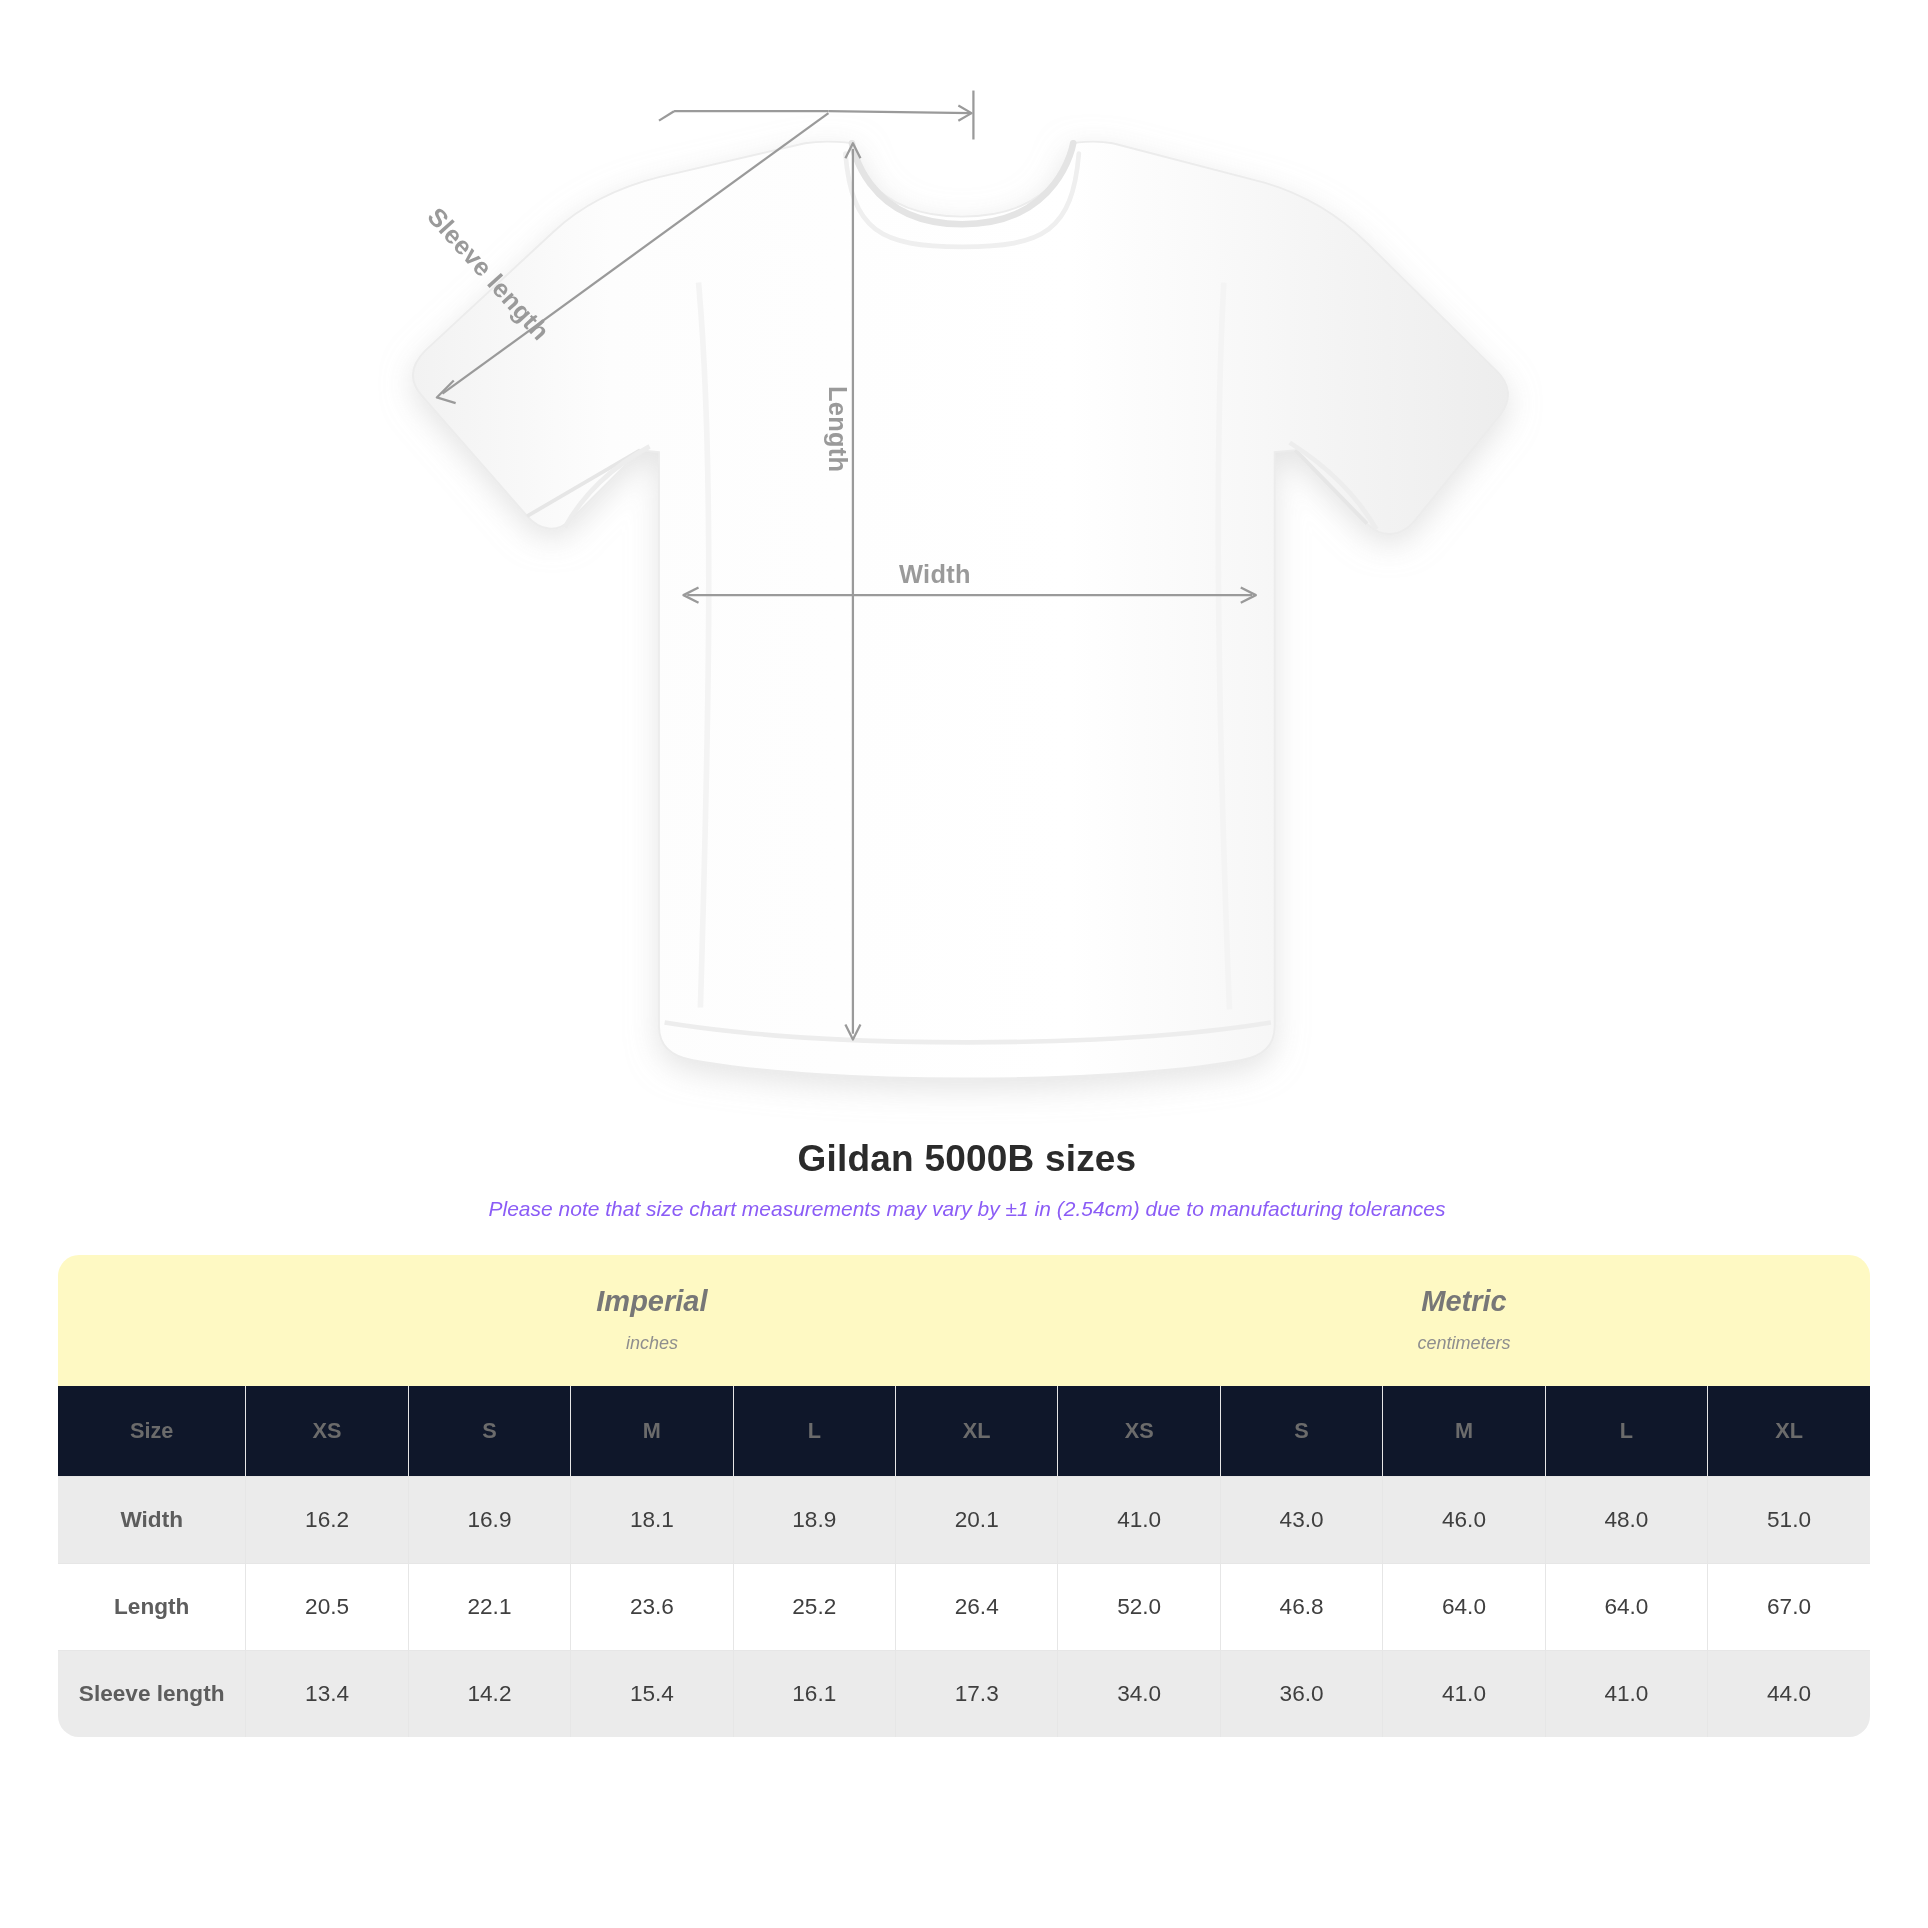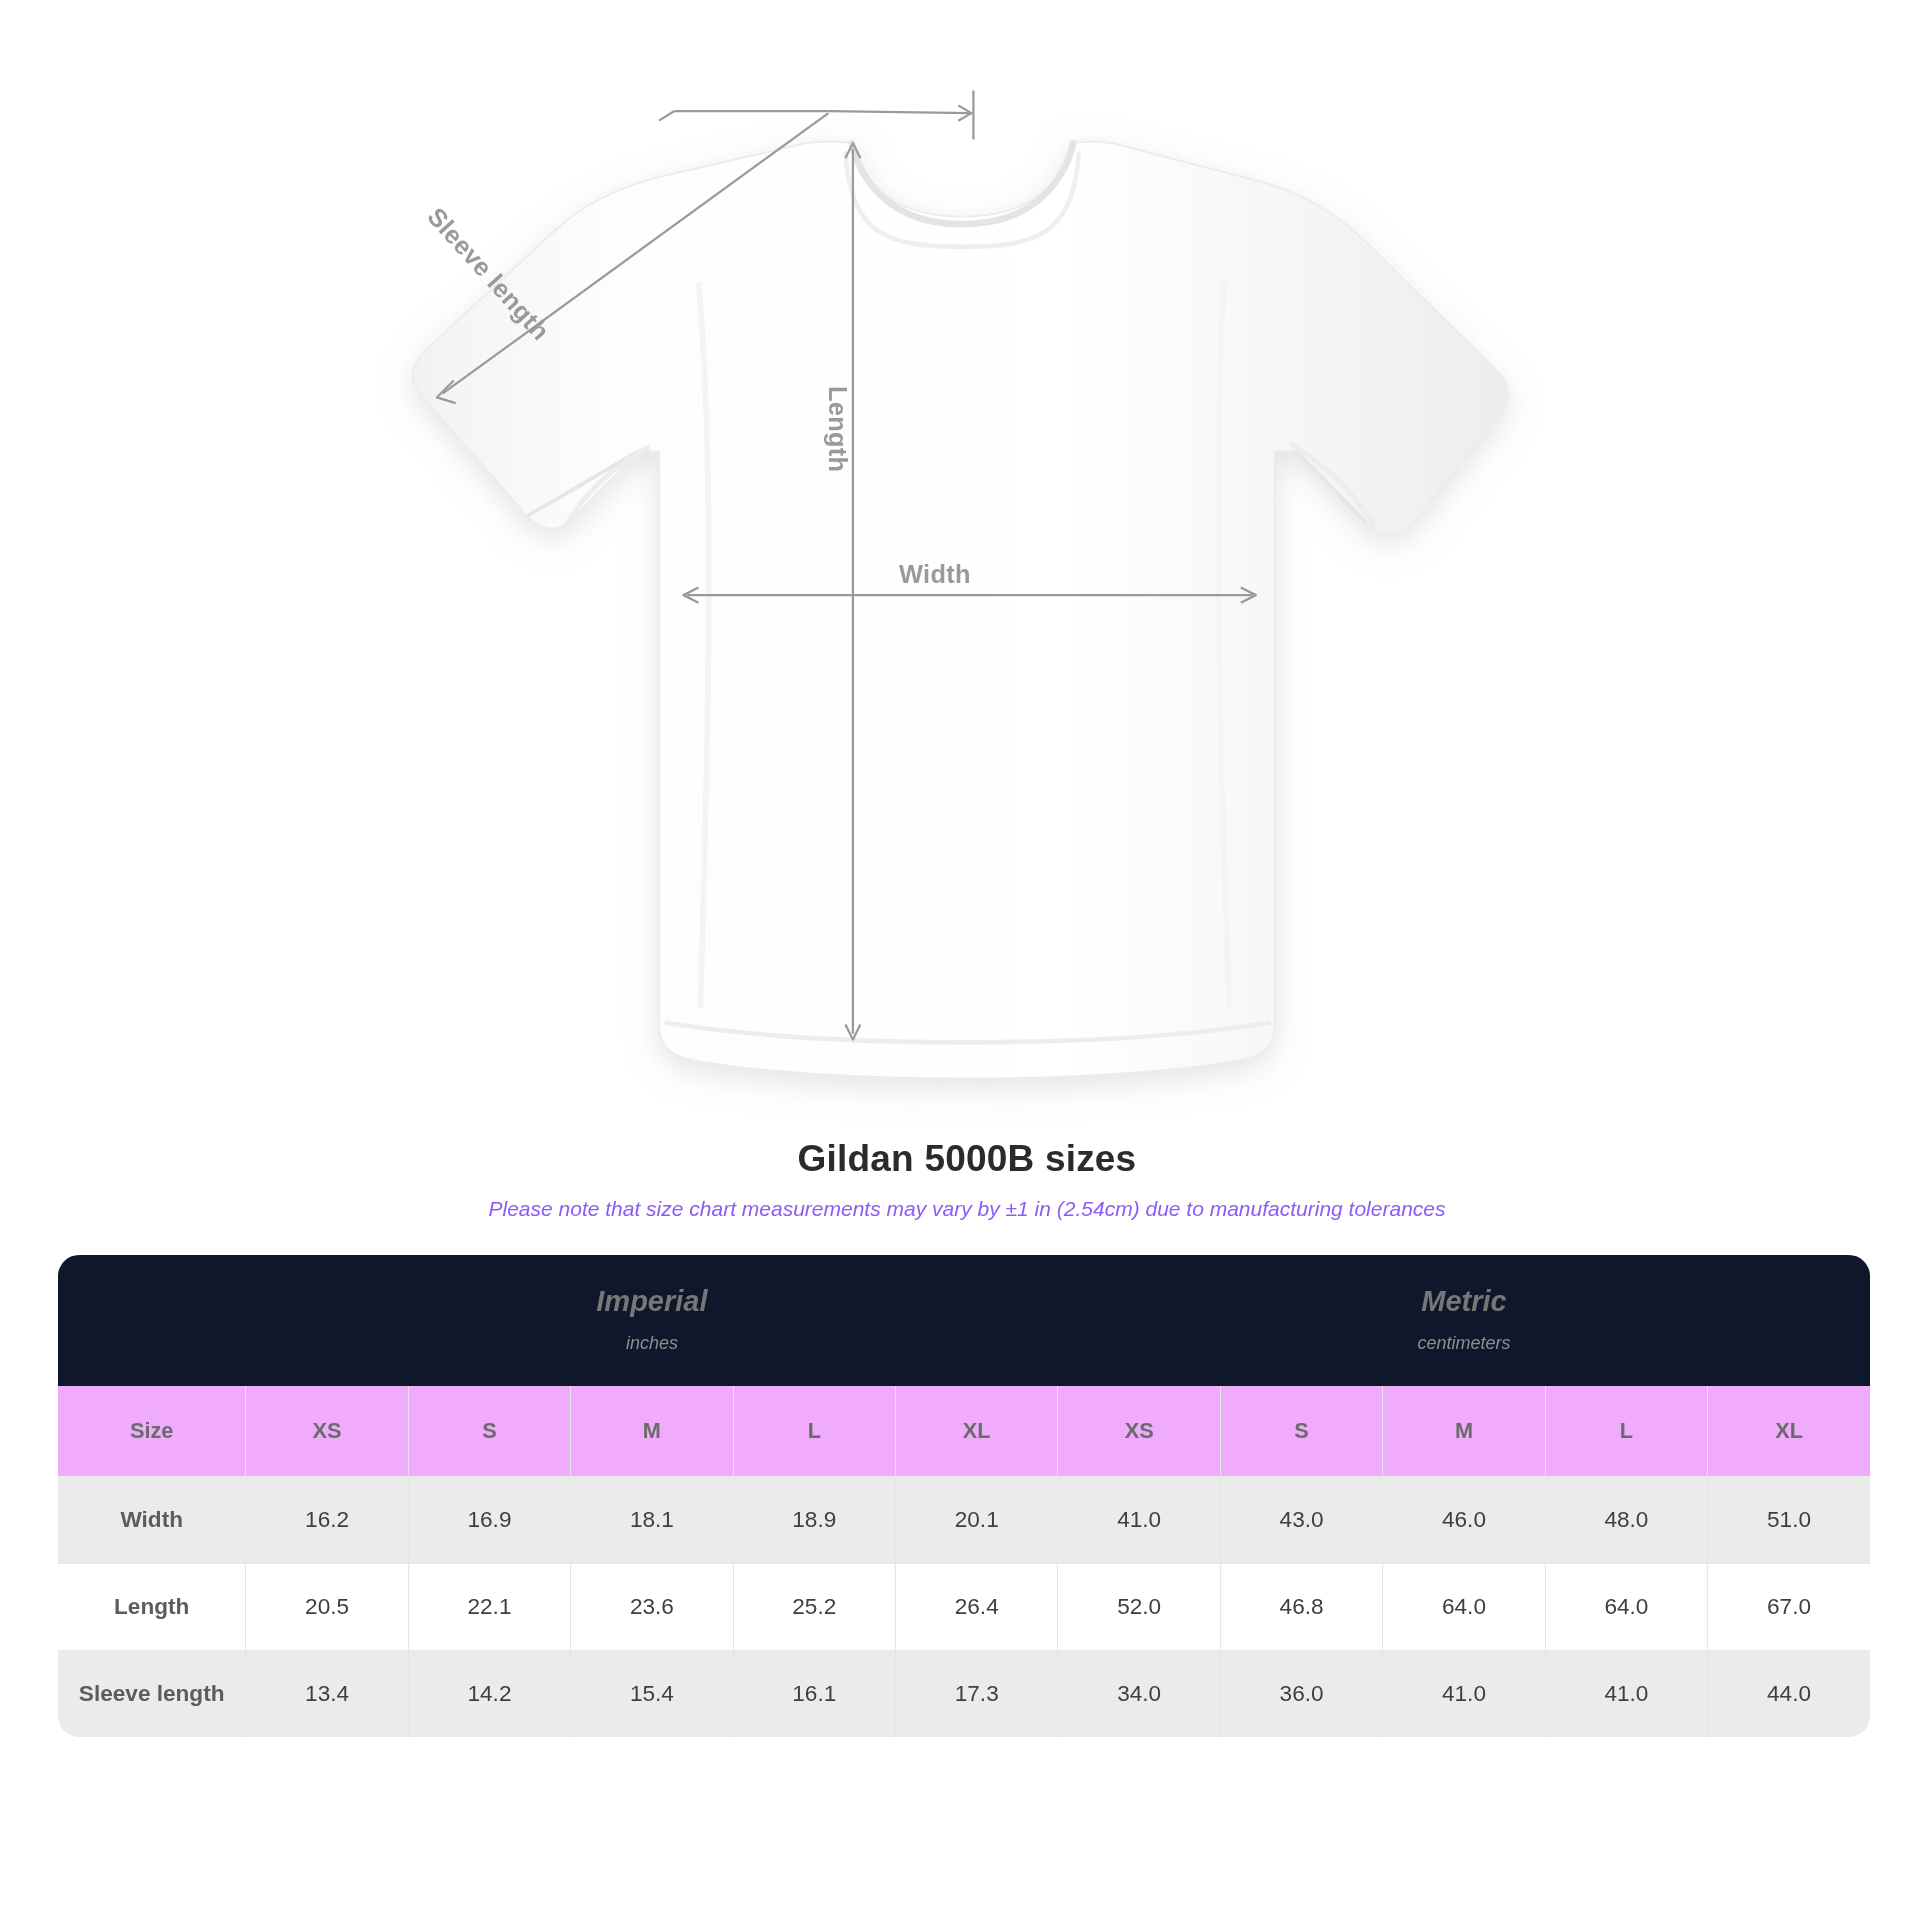--- a/index.html
+++ b/index.html
@@ -81,40 +81,40 @@
   table.size-table {
     width: 100%;
     border-collapse: collapse;
     table-layout: fixed;
   }
   table.size-table th, table.size-table td {
     text-align: center;
     vertical-align: middle;
   }
   .unit-row th {
-    background: #0f172a;
+    background: #fef9c3;
     padding: 28px 0 32px 0;
     border: none;
   }
   .unit-name {
     font-size: 29px;
     font-style: italic;
     font-weight: bold;
     color: #777777;
     line-height: 1.25;
   }
   .unit-sub {
     font-size: 18px;
     font-style: italic;
     font-weight: normal;
     color: #8e8e8e;
     margin-top: 14px;
   }
   .header-row td, .header-row th {
-    background: #f0abfc;
+    background: #0f172a;
     padding: 32px 0;
     font-size: 21.7px;
     font-weight: bold;
     color: #6b6b6b;
     border-right: 0.9px solid #e6e6e6;
   }
   .header-row th:last-child, .header-row td:last-child { border-right: none; }
 
   tbody tr td {
     padding: 30px 0;

